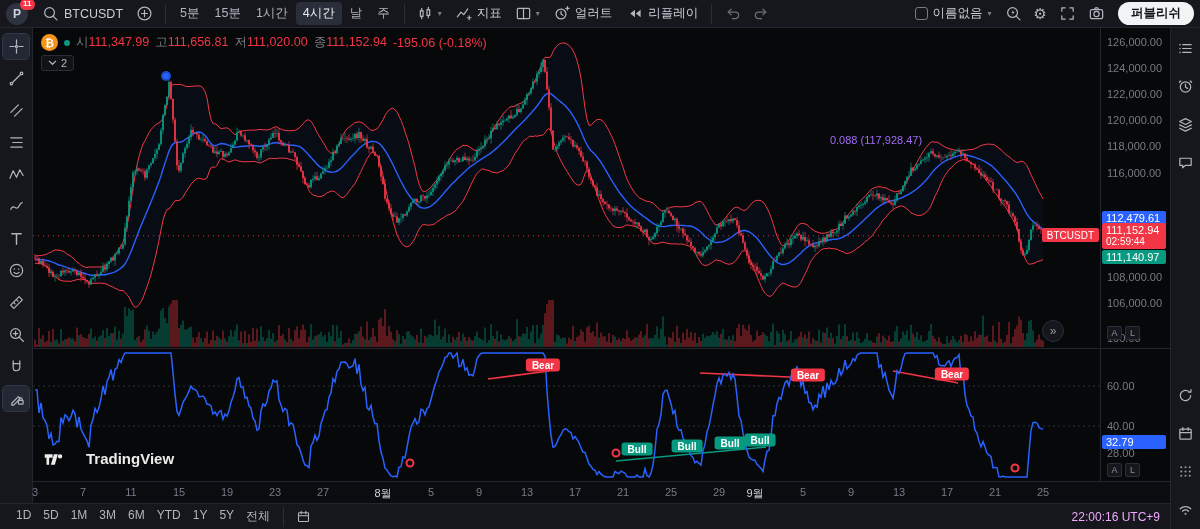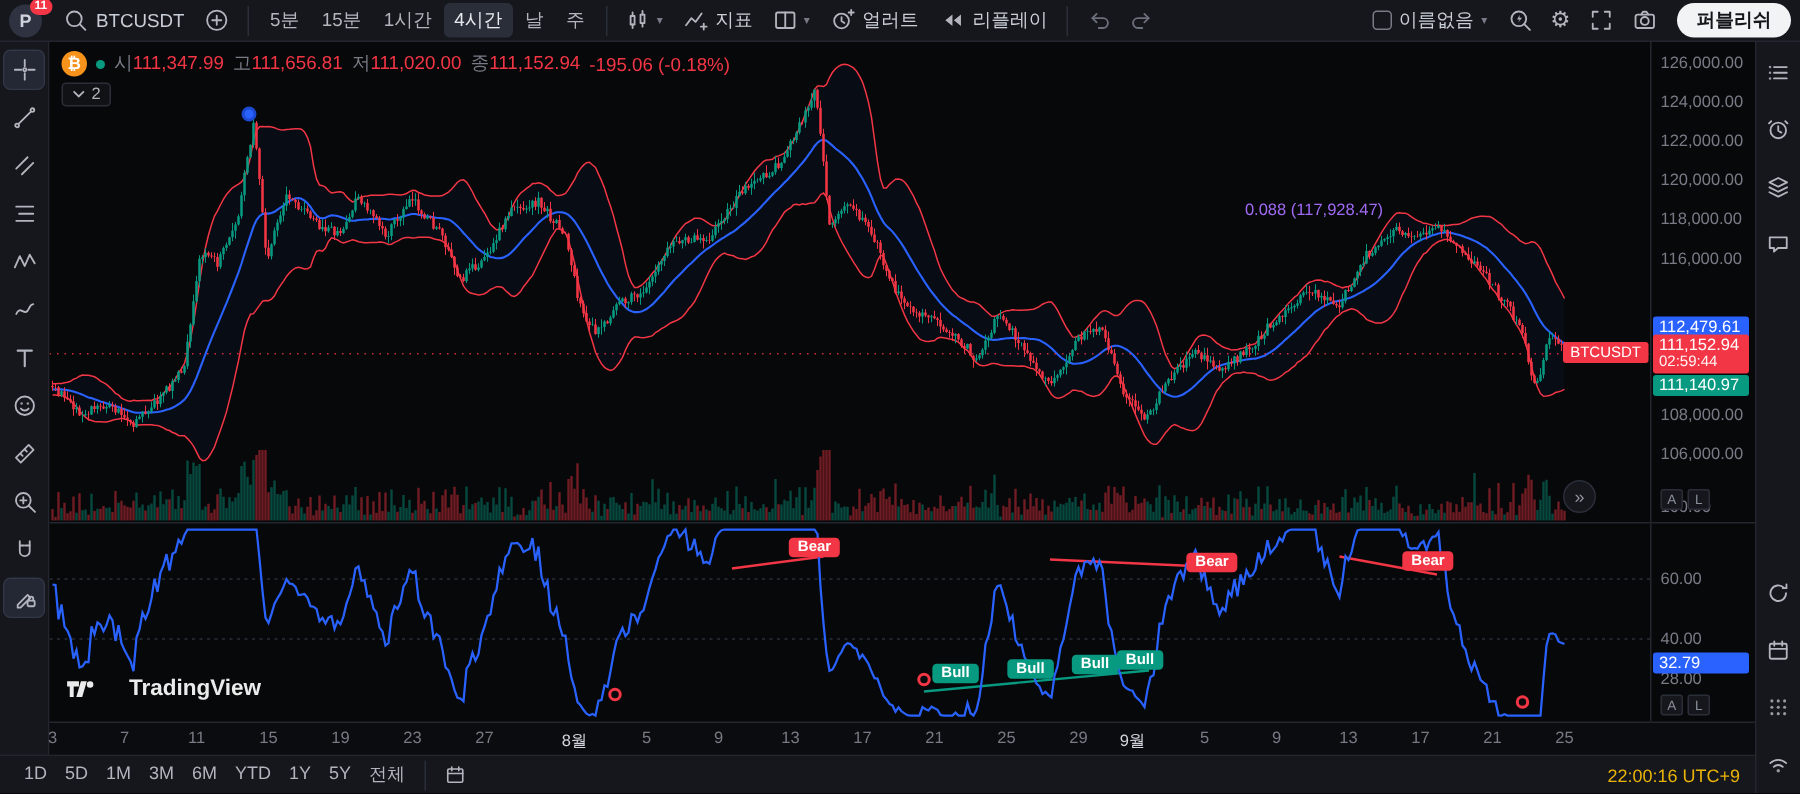--- a/index.html
+++ b/index.html
@@ -57,21 +57,21 @@
 .sig{position:absolute;transform:translate(-50%,-50%);font-size:10px;font-weight:700;color:#fff;border-radius:3px;padding:1px 6px;z-index:5}
 .osc{position:absolute;width:9px;height:9px;border:2px solid #f23645;border-radius:50%;transform:translate(-50%,-50%);background:rgba(10,12,15,.65);z-index:5}
 .bmark{position:absolute;width:10px;height:10px;border-radius:50%;background:#2962ff;border:2px solid #1b4ad1;transform:translate(-50%,-50%);z-index:5}
 .plabel{position:absolute;font-size:11px;color:#a06af5;transform:translate(-50%,-50%);white-space:nowrap;z-index:5}
 
 .time-axis{height:22px;flex:0 0 22px;border-top:1px solid #23262e;position:relative;background:#0b0c0f;font-size:11px;color:#787b86}
 .tlabel{position:absolute;top:4px;transform:translateX(-50%)}
 .tlabel.month{color:#d1d4dc}
 .bottom-toolbar{height:26px;flex:0 0 26px;background:#15171c;border-top:1px solid #23262e;display:flex;align-items:center;padding:0 10px;gap:2px;font-size:12px;color:#b2b5be}
 .range-btn{background:none;border:0;color:#b2b5be;font-size:12px;padding:2px 6px;border-radius:3px}
-.clock{color:#eab308}
+.clock{color:#f0abfc}
 </style>
 </head>
 <body>
 
 <div class="app">
 
   <header class="topbar">
     <button class="avatar">
       <span>P</span>
       <span class="notif">11</span>

